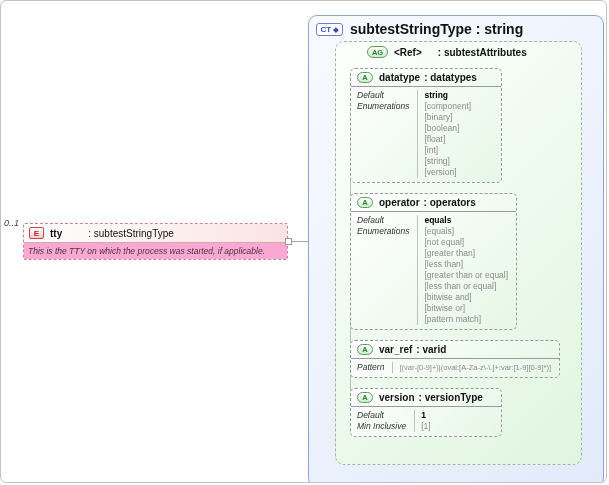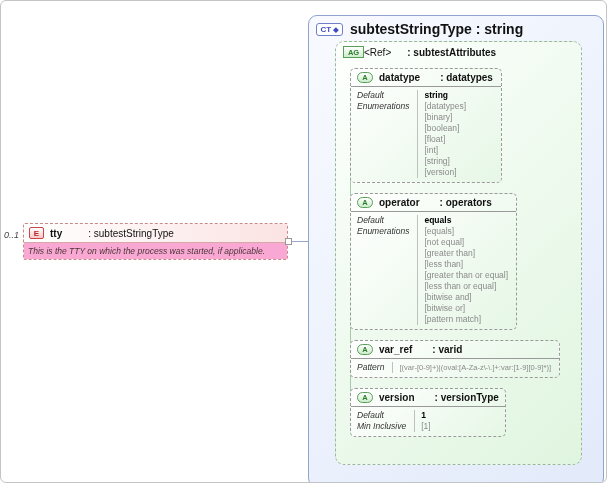--- a/index.html
+++ b/index.html
@@ -1,50 +1,50 @@
 <!DOCTYPE html>
 <html><head>
 <meta charset="utf-8">
 <style>
   *{box-sizing:border-box;margin:0;padding:0;}
   html,body{background:#fff;}
   body{font-family:"Liberation Sans",sans-serif;}
   .canvas{position:relative;width:607px;height:483px;border:1px solid #c4c4c4;border-radius:6px;background:#fff;overflow:hidden;}
 
-  .cardinality{position:absolute;left:3px;top:229px;font-size:9px;font-style:italic;color:#444;}
+  .cardinality{position:absolute;left:3px;top:217px;font-size:9px;font-style:italic;color:#444;}
 
   .element-box{position:absolute;left:22px;top:222px;width:265px;border:1px dashed #cc8888;border-radius:2px;background:#fff;}
   .element-header{display:flex;align-items:center;height:19px;padding:0 5px;background:linear-gradient(90deg,#ffffff,#fbe3e3);border-bottom:1px solid #d8a8a8;}
   .badge-e{display:inline-flex;align-items:center;justify-content:center;width:15px;height:12px;border:1px solid #cc4444;border-radius:2px;background:linear-gradient(180deg,#fff,#f8caca);color:#bb2222;font-size:8px;font-weight:bold;margin-right:6px;flex:0 0 auto;}
   .el-name{font-size:10px;font-weight:bold;color:#111;}
   .el-type{font-size:10px;font-weight:normal;color:#111;margin-left:26px;}
   .element-annotation{padding:3px 4px;background:#f9a8d4;font-size:8.5px;font-style:italic;color:#4a3535;white-space:nowrap;overflow:hidden;}
 
   .conn-square{position:absolute;left:284px;top:237px;width:7px;height:7px;border:1px solid #999;background:#fff;}
   .conn-line{position:absolute;left:291px;top:240px;width:17px;height:1px;background:#9aa8c8;}
 
   .ct-box{position:absolute;left:307px;top:14px;width:296px;height:472px;border:1px solid #8fa3cc;border-radius:9px;background:linear-gradient(135deg,#f8faff 0%,#e2eafa 100%);}
   .ct-header{display:flex;align-items:center;padding:5px 7px;}
   .badge-ct{display:inline-flex;align-items:center;justify-content:center;gap:2px;min-width:27px;height:13px;border:1px solid #7080c8;border-radius:3px;background:#fff;color:#3b4cc0;font-size:8px;font-weight:bold;padding:0 3px;flex:0 0 auto;}
   .ct-badge-icon{font-size:7px;color:#3b4cc0;line-height:1;}
   .ct-title{font-size:14px;font-weight:bold;color:#111;margin-left:7px;}
 
   .ag-box{position:absolute;left:26px;top:25px;width:247px;height:424px;border:1px dashed #9ab89a;border-radius:9px;background:linear-gradient(135deg,#fdfffd 0%,#e0f5e0 100%);}
   .ag-header{display:flex;align-items:center;padding:4px 7px;}
-  .badge-ag{display:inline-flex;align-items:center;justify-content:center;width:21px;height:12px;border:1px solid #55a055;border-radius:0;background:linear-gradient(180deg,#fff,#cdeccd);color:#2e7d2e;font-size:7.5px;font-weight:bold;flex:0 0 auto;}
-  .ag-ref{font-size:10px;font-weight:normal;color:#111;}
+  .badge-ag{display:inline-flex;align-items:center;justify-content:center;width:21px;height:12px;border:1px solid #55a055;border-radius:6px;background:linear-gradient(180deg,#fff,#cdeccd);color:#2e7d2e;font-size:7.5px;font-weight:bold;flex:0 0 auto;margin-left:24px;}
+  .ag-ref{font-size:10px;font-weight:bold;color:#111;margin-left:6px;}
   .ag-title{font-size:10px;font-weight:bold;color:#111;margin-left:16px;}
   .ag-line{position:absolute;left:14px;top:30px;bottom:36px;width:1px;background:#a8c8a8;}
 
   .ag-body{position:relative;display:flex;flex-direction:column;align-items:flex-start;gap:10px;padding:6px 4px 0 14px;}
   .attr-box{border:1px dashed #9a9a9a;border-radius:5px;background:linear-gradient(135deg,#ffffff 0%,#e6f7e6 100%);min-width:152px;max-width:228px;}
   .attr-header{display:flex;align-items:center;padding:3px 6px;border-bottom:1px solid #999;}
   .badge-a{display:inline-flex;align-items:center;justify-content:center;width:16px;height:11px;border:1px solid #55a055;border-radius:6px;background:linear-gradient(180deg,#fff,#cdeccd);color:#2e7d2e;font-size:7.5px;font-weight:bold;margin-right:6px;flex:0 0 auto;}
   .attr-name{font-size:10px;font-weight:bold;color:#111;}
-  .attr-type{font-size:10px;font-weight:bold;color:#111;margin-left:20px;}
+  .attr-type{font-size:10px;font-weight:bold;color:#111;margin-left:4px;}
 
   .facet-table{display:grid;grid-template-columns:max-content auto;padding:3px 0 4px 0;}
   .facet-label{font-size:8.5px;font-style:italic;color:#333;padding:0 8px 0 6px;line-height:11px;white-space:nowrap;}
   .facet-value{font-size:8.5px;color:#8a8a8a;border-left:1px solid #c0c0c0;padding:0 8px 0 6px;line-height:11px;white-space:nowrap;}
   .facet-value.strong{color:#000;font-weight:bold;}
   .facet-value.small{font-size:7.5px;}
 
   .ct-footer{position:absolute;left:5px;right:5px;bottom:5px;height:17px;border:1px solid #9fb0d8;border-radius:3px;background:#dbe5f6;font-size:8.5px;font-style:italic;color:#222;padding:2px 5px;white-space:nowrap;overflow:hidden;}
 </style>
 </head>
@@ -88,21 +88,21 @@
         <div class="attr-box">
           <div class="attr-header">
             <span class="badge-a">A</span>
             <span class="attr-name">datatype</span>
             <span class="attr-type">: datatypes</span>
           </div>
           <div class="facet-table">
             <span class="facet-label">Default</span>
             <span class="facet-value strong">string</span>
             <span class="facet-label">Enumerations</span>
-            <span class="facet-value">[datatypes]</span>
+            <span class="facet-value">[component]</span>
             <span class="facet-label"></span>
             <span class="facet-value">[binary]</span>
             <span class="facet-label"></span>
             <span class="facet-value">[boolean]</span>
             <span class="facet-label"></span>
             <span class="facet-value">[float]</span>
             <span class="facet-label"></span>
             <span class="facet-value">[int]</span>
             <span class="facet-label"></span>
             <span class="facet-value">[string]</span>

